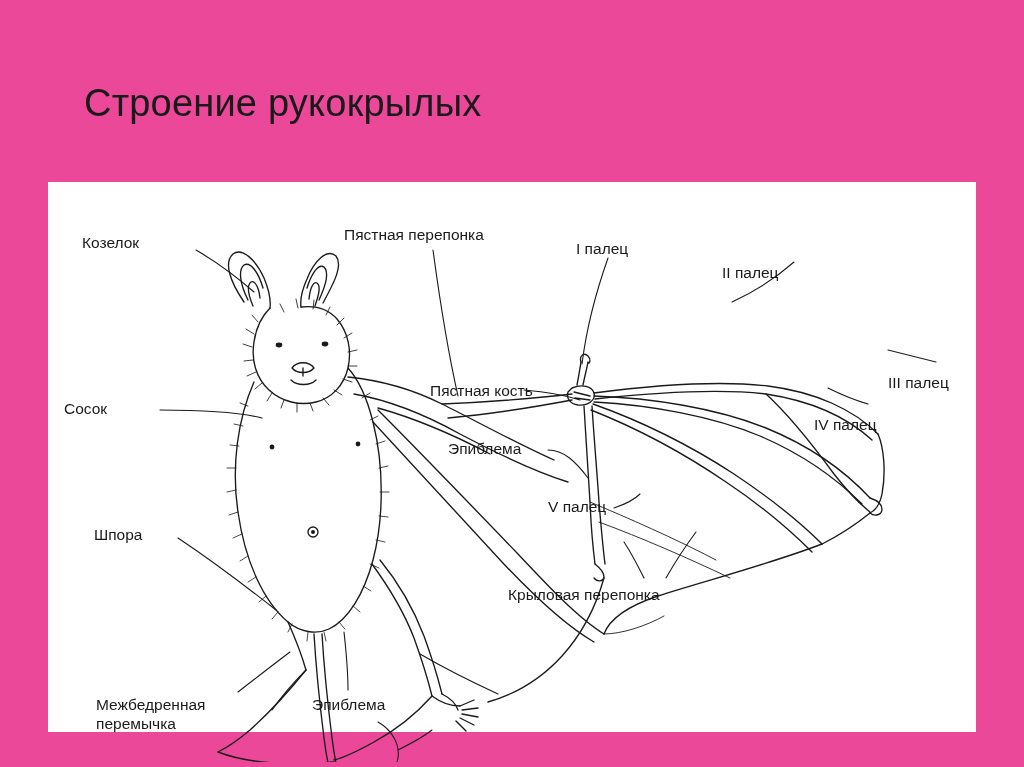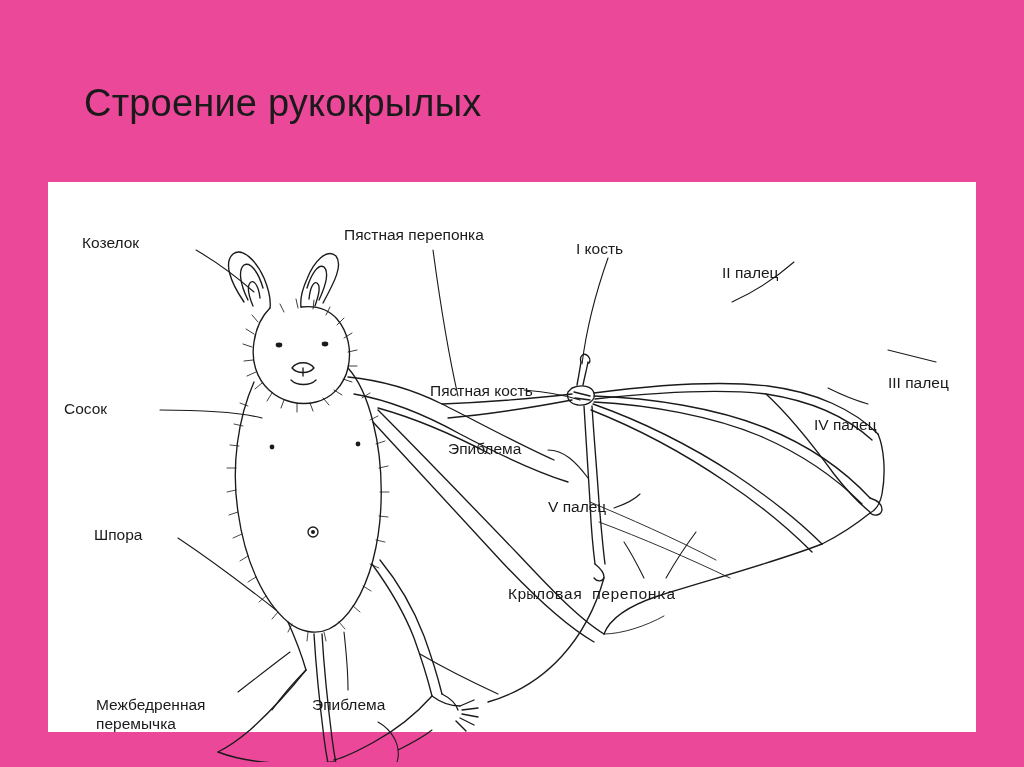--- a/index.html
+++ b/index.html
@@ -242,39 +242,39 @@
         <path d="M190 510 C208 496 226 482 242 470"></path>
         <path d="M300 508 C300 488 298 468 296 450"></path>
         <path d="M450 512 C424 500 396 486 372 472"></path>
       </g>
     </svg>
 
     <div class="lbl" style="left:34px; top:52px;">Козелок</div>
 
     <div class="lbl" style="left:296px; top:44px;">Пястная перепонка</div>
 
-    <div class="lbl" style="left:528px; top:58px;">I кость</div>
+    <div class="lbl" style="left:528px; top:58px;">I палец</div>
 
     <div class="lbl" style="left:674px; top:82px;text-align:center;">II палец</div>
 
     <div class="lbl" style="left:840px; top:192px;">III палец</div>
 
     <div class="lbl" style="left:766px; top:234px;">IV палец</div>
 
     <div class="lbl" style="left:500px; top:316px;">V палец</div>
 
     <div class="lbl" style="left:382px; top:200px;">Пястная кость</div>
 
     <div class="lbl" style="left:400px; top:258px;">Эпиблема</div>
 
     <div class="lbl" style="left:16px; top:218px;text-align:center;">Сосок</div>
 
     <div class="lbl" style="left:46px; top:344px;">Шпора</div>
 
-    <div class="lbl" style="left:460px; top:404px;font-family:Liberation Mono, monospace;">Крыловая перепонка</div>
+    <div class="lbl" style="left:460px; top:404px;">Крыловая перепонка</div>
 
     <div class="lbl two-line" style="left:48px; top:514px;">Межбедренная перемычка</div>
 
     <div class="lbl" style="left:264px; top:514px;">Эпиблема</div>
 
 
   </div>
 </div>
 
 </body></html>

